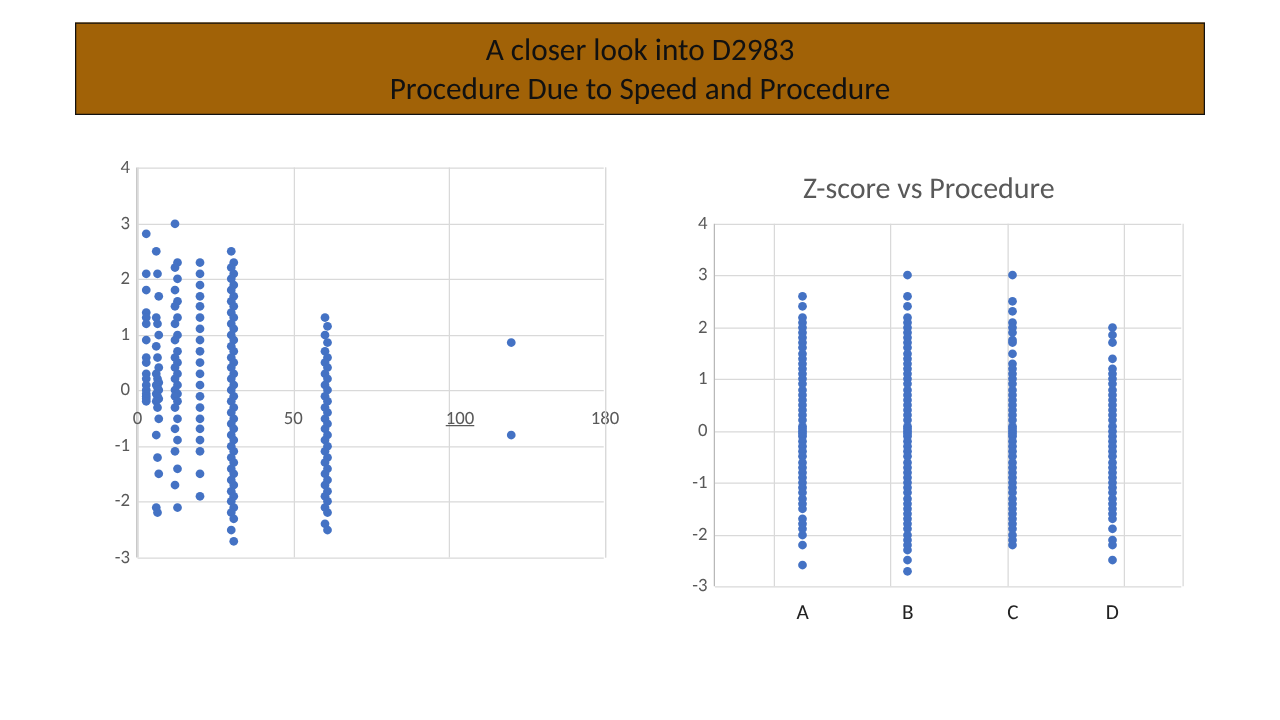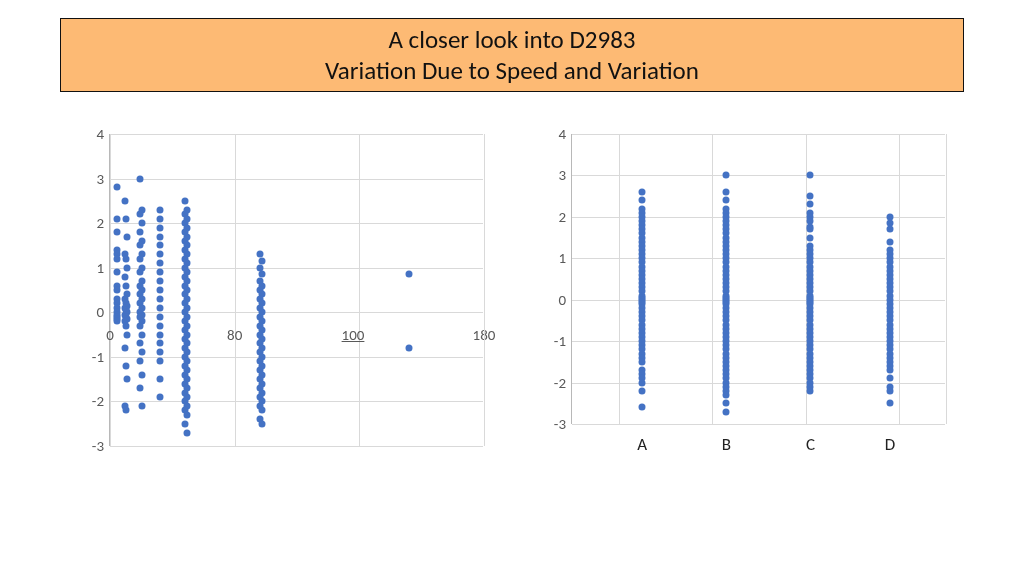--- a/index.html
+++ b/index.html
@@ -10,21 +10,21 @@
     font-family: Calibri, Arial, sans-serif;
     overflow: hidden;
     position: relative;
   }
   .title-banner {
     position: absolute;
     left: 60px;
     top: 18px;
     width: 904px;
     height: 74px;
-    background: #fdba74;
+    background: #a16207;
     border: 1px solid #111;
     display: flex;
     flex-direction: column;
     align-items: center;
     justify-content: center;
     font-size: 25px;
     color: #111;
     line-height: 1.25;
   }
   .charts-row {
@@ -99,21 +99,21 @@
     border-radius: 50%;
     background: #4472c4;
     transform: translate(-50%, -50%);
   }
 </style>
 </head>
 <body>
 
 <div class="title-banner">
   <div>A closer look into D2983</div>
-  <div>Variation Due to Speed and Variation</div>
+  <div>Procedure Due to Speed and Procedure</div>
 </div>
 
 <div class="charts-row">
 
   <div class="chart-wrap">
     <div class="plot-box" id="plot0">
         <div class="plot-area" style="left: 38px; top: 4px; width: 374px; height: 312px;">
           <div class="grid-h" style="top: 312px;"></div>
           <div class="ytick" style="top: 312px;">-3</div>
           <div class="grid-h" style="top: 267.429px;"></div>
@@ -126,23 +126,23 @@
           <div class="ytick" style="top: 133.714px;">1</div>
           <div class="grid-h" style="top: 89.1429px;"></div>
           <div class="ytick" style="top: 89.1429px;">2</div>
           <div class="grid-h" style="top: 44.5714px;"></div>
           <div class="ytick" style="top: 44.5714px;">3</div>
           <div class="grid-h" style="top: 0px;"></div>
           <div class="ytick" style="top: 0px;">4</div>
           <div class="grid-v" style="left: 0px;"></div>
           <div class="xtick-inline" style="left: 0px; top: 200.571px;">0</div>
           <div class="grid-v" style="left: 124.667px;"></div>
-          <div class="xtick-inline" style="left: 124.667px; top: 200.571px;">80</div>
+          <div class="xtick-inline" style="left: 124.667px; top: 200.571px;">50</div>
           <div class="grid-v" style="left: 249.333px;"></div>
-          <div class="xtick-inline" style="left: 243px; top: 200.571px; text-decoration: underline;">100</div>
+          <div class="xtick-inline" style="left: 258px; top: 200.571px; text-decoration: underline;">100</div>
           <div class="grid-v" style="left: 374px;"></div>
           <div class="xtick-inline" style="left: 374px; top: 200.571px;">180</div>
           <div class="grid-v" style="left: 374px;"></div>
           <div class="dot" style="left: 7.48px; top: 53.4857px;"></div>
           <div class="dot" style="left: 7.48px; top: 84.6857px;"></div>
           <div class="dot" style="left: 7.48px; top: 98.0571px;"></div>
           <div class="dot" style="left: 7.48px; top: 115.886px;"></div>
           <div class="dot" style="left: 7.48px; top: 120.343px;"></div>
           <div class="dot" style="left: 7.48px; top: 124.8px;"></div>
           <div class="dot" style="left: 7.48px; top: 138.171px;"></div>
@@ -318,20 +318,21 @@
           <div class="dot" style="left: 152.093px; top: 276.343px;"></div>
           <div class="dot" style="left: 149.6px; top: 285.257px;"></div>
           <div class="dot" style="left: 152.093px; top: 289.714px;"></div>
           <div class="dot" style="left: 299.2px; top: 140.4px;"></div>
           <div class="dot" style="left: 299.2px; top: 213.943px;"></div>
         </div>
       </div>
   </div>
 
   <div class="chart-wrap">
+    <div class="chart-title">Z-score vs Procedure</div>
     <div class="plot-box" id="plot1">
         <div class="plot-area" style="left: 38px; top: 4px; width: 374px; height: 290px;">
           <div class="grid-h" style="top: 290px;"></div>
           <div class="ytick" style="top: 290px;">-3</div>
           <div class="grid-h" style="top: 248.571px;"></div>
           <div class="ytick" style="top: 248.571px;">-2</div>
           <div class="grid-h" style="top: 207.143px;"></div>
           <div class="ytick" style="top: 207.143px;">-1</div>
           <div class="grid-h" style="top: 165.714px;"></div>
           <div class="ytick" style="top: 165.714px;">0</div>

